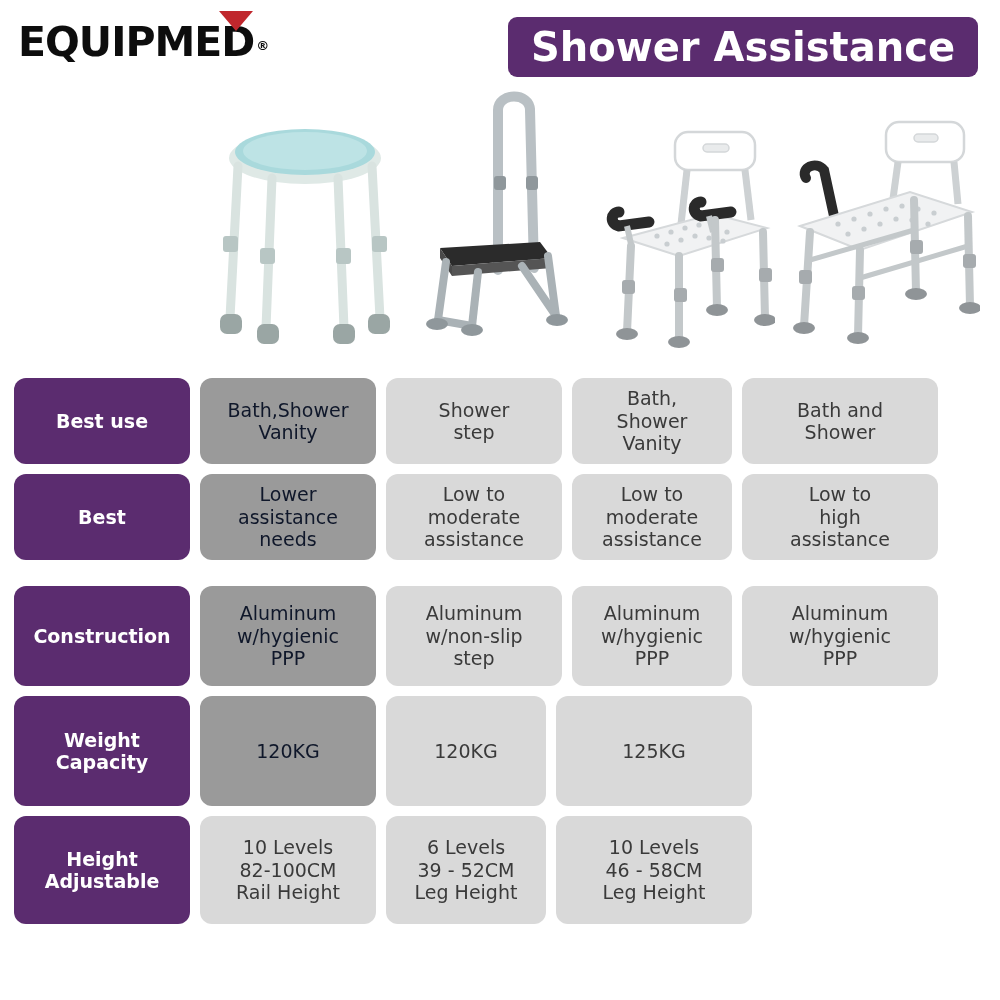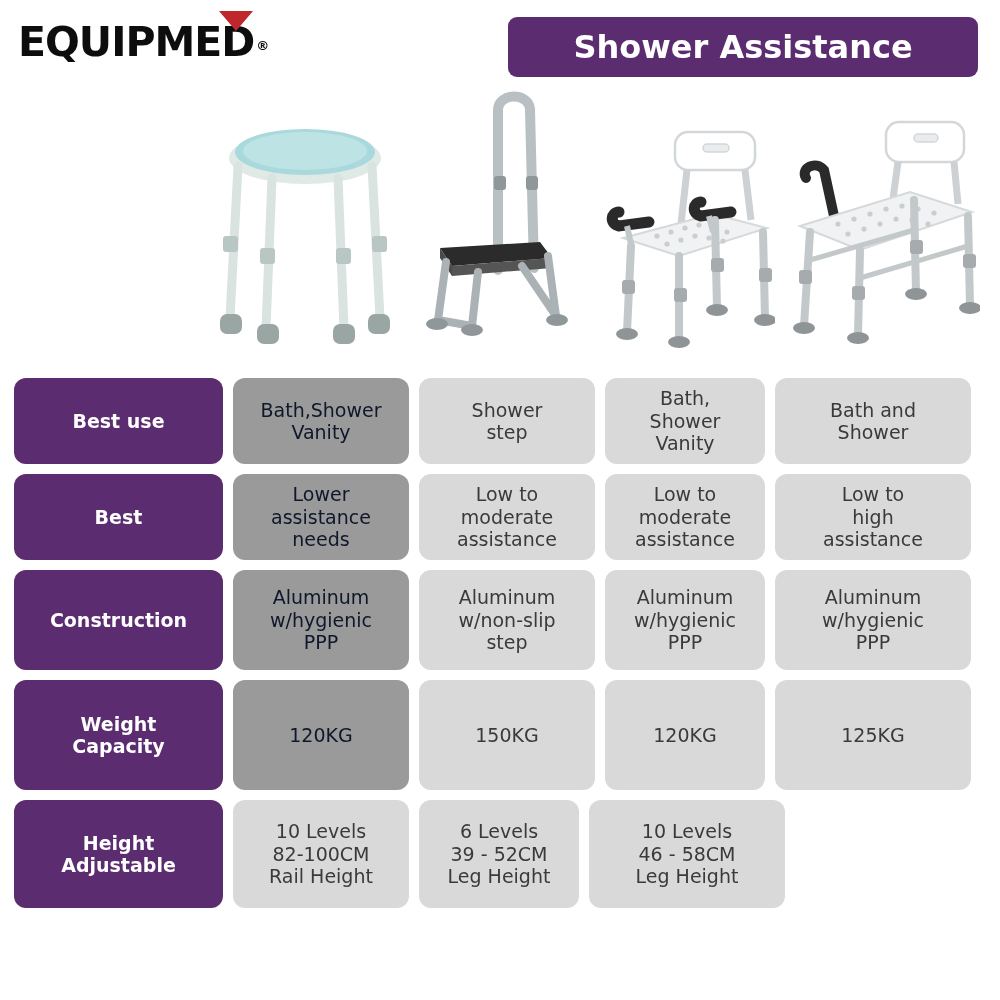--- a/index.html
+++ b/index.html
@@ -35,21 +35,21 @@
     border-right: 17px solid transparent;
     border-top: 20px solid #c0272d;
   }
   .title-pill {
     position: absolute; left: 508px; top: 17px;
     width: 470px; height: 60px;
     background: #5b2c6f; border-radius: 9px;
     display: flex; align-items: center; justify-content: center;
   }
   .title-pill span {
-    color: #ffffff; font-weight: bold; font-size: 32px;
+    color: #ffffff; font-weight: bold; font-size: 40px;
     font-family: "DejaVu Sans", sans-serif;
   }
 
   
   .products {
     position: absolute; top: 80px; left: 0; width: 1000px; height: 290px;
   }
   .prod { position: absolute; bottom: 0; }
 
   
@@ -68,25 +68,25 @@
   }
   .lbl {
     width: 176px; background: #5b2c6f; color: #ffffff;
     font-weight: bold; font-size: 19px;
   }
   .c1 { width: 176px; background: #9a9a9a; color: #0f172a; font-size: 19px; }
   .c2, .c3, .c4 { width: 176px; background: #d9d9d9; color: #3a3a3a; font-size: 19px; }
   .c2 { width: 176px; }
   .r-best .cell { height: 86px; }
   .r-user .cell { height: 86px; }
-  .r-constr .cell { height: 100px; }
+  .r-constr .cell { height: 100px; margin-top: 16px; }
   .r-weight .cell { height: 110px; }
   .r-height .cell { height: 108px; }
   
-  .col-lbl { width: 209px; }
+  .col-lbl { width: 176px; }
   .col-1 { width: 176px; }
   .col-2 { width: 176px; }
   .col-3 { width: 160px; }
   .col-4 { width: 196px; }
 </style>
 </head>
 <body>
 
 <div class="page">
 
@@ -271,21 +271,20 @@
       <div class="cell lbl col-lbl">Construction</div>
       <div class="cell c1 col-1">Aluminum<br>w/hygienic<br>PPP</div>
       <div class="cell c2 col-2">Aluminum<br>w/non-slip<br>step</div>
       <div class="cell c3 col-3">Aluminum<br>w/hygienic<br>PPP</div>
       <div class="cell c4 col-4">Aluminum<br>w/hygienic<br>PPP</div>
     </div>
 
     <div class="row r-weight">
       <div class="cell lbl col-lbl">Weight<br>Capacity</div>
       <div class="cell c1 col-1">120KG</div>
-      <div class="cell c2 col-2">150KG</div>
       <div class="cell c3 col-3">120KG</div>
       <div class="cell c4 col-4">125KG</div>
     </div>
 
     <div class="row r-height">
       <div class="cell lbl col-lbl">Height<br>Adjustable</div>
       <div class="cell c2 col-2">10 Levels<br>82-100CM<br>Rail Height</div>
       <div class="cell c3 col-3">6 Levels<br>39 - 52CM<br>Leg Height</div>
       <div class="cell c4 col-4">10 Levels<br>46 - 58CM<br>Leg Height</div>
     </div>

